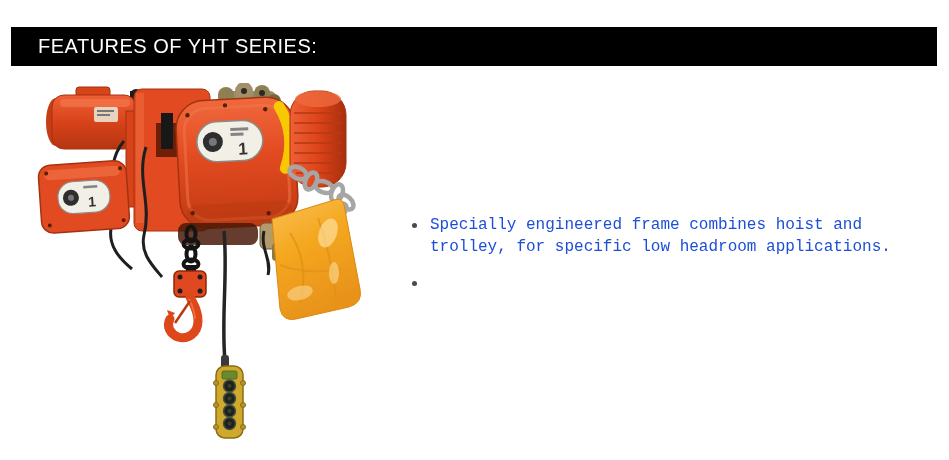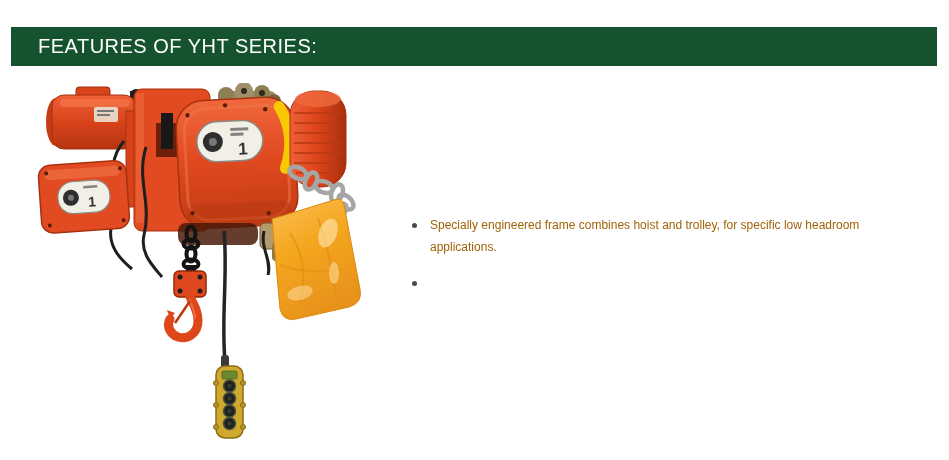--- a/index.html
+++ b/index.html
@@ -6,21 +6,21 @@
   body {
     width: 949px; height: 460px;
     background: #ffffff;
     font-family: "Liberation Sans", sans-serif;
     position: relative;
     overflow: hidden;
   }
   .header-bar {
     position: absolute; left: 11px; top: 27px;
     width: 926px; height: 39px;
-    background: #14532d;
+    background: #000000;
     display: flex; align-items: center;
     box-sizing: border-box;
     padding-left: 27px;
   }
   .header-title {
     color: #ffffff;
     font-size: 20px;
     letter-spacing: 0.5px;
     font-weight: 400;
   }
@@ -29,23 +29,24 @@
     width: 360px; height: 360px;
   }
   .features-list {
     position: absolute; left: 410px; top: 214px;
     width: 498px;
     list-style: none; margin: 0; padding: 0;
   }
   .feature-item {
     display: flex;
     margin-bottom: 14px;
-    color: #a16207;
-    font-size: 12px;
+    color: #1d4ed8;
+    font-size: 16px;
     line-height: 22px;
+    font-family: Liberation Mono, monospace;
   }
   .bullet-dot {
     width: 5px; height: 5px; border-radius: 50%;
     background: #4a4a4a;
     margin: 9px 13px 0 2px;
     flex: 0 0 5px;
   }
   svg text { font-family: "Liberation Sans", sans-serif; }
 </style>
 </head>

